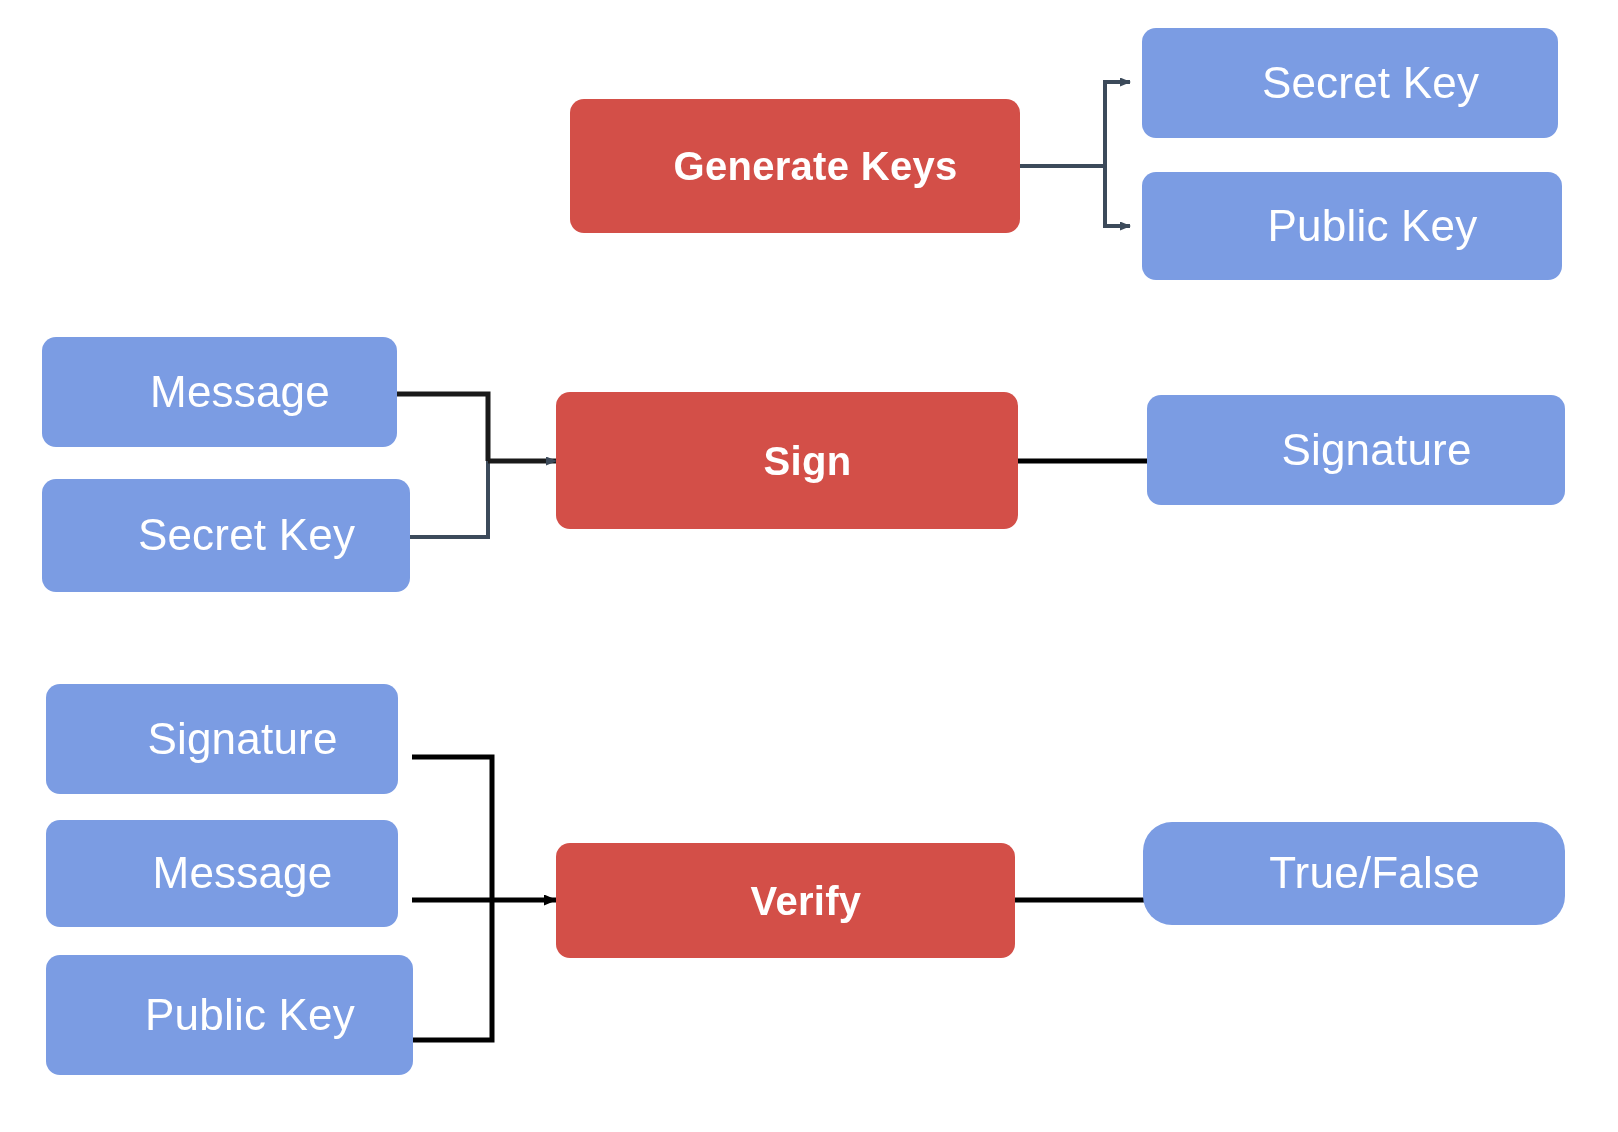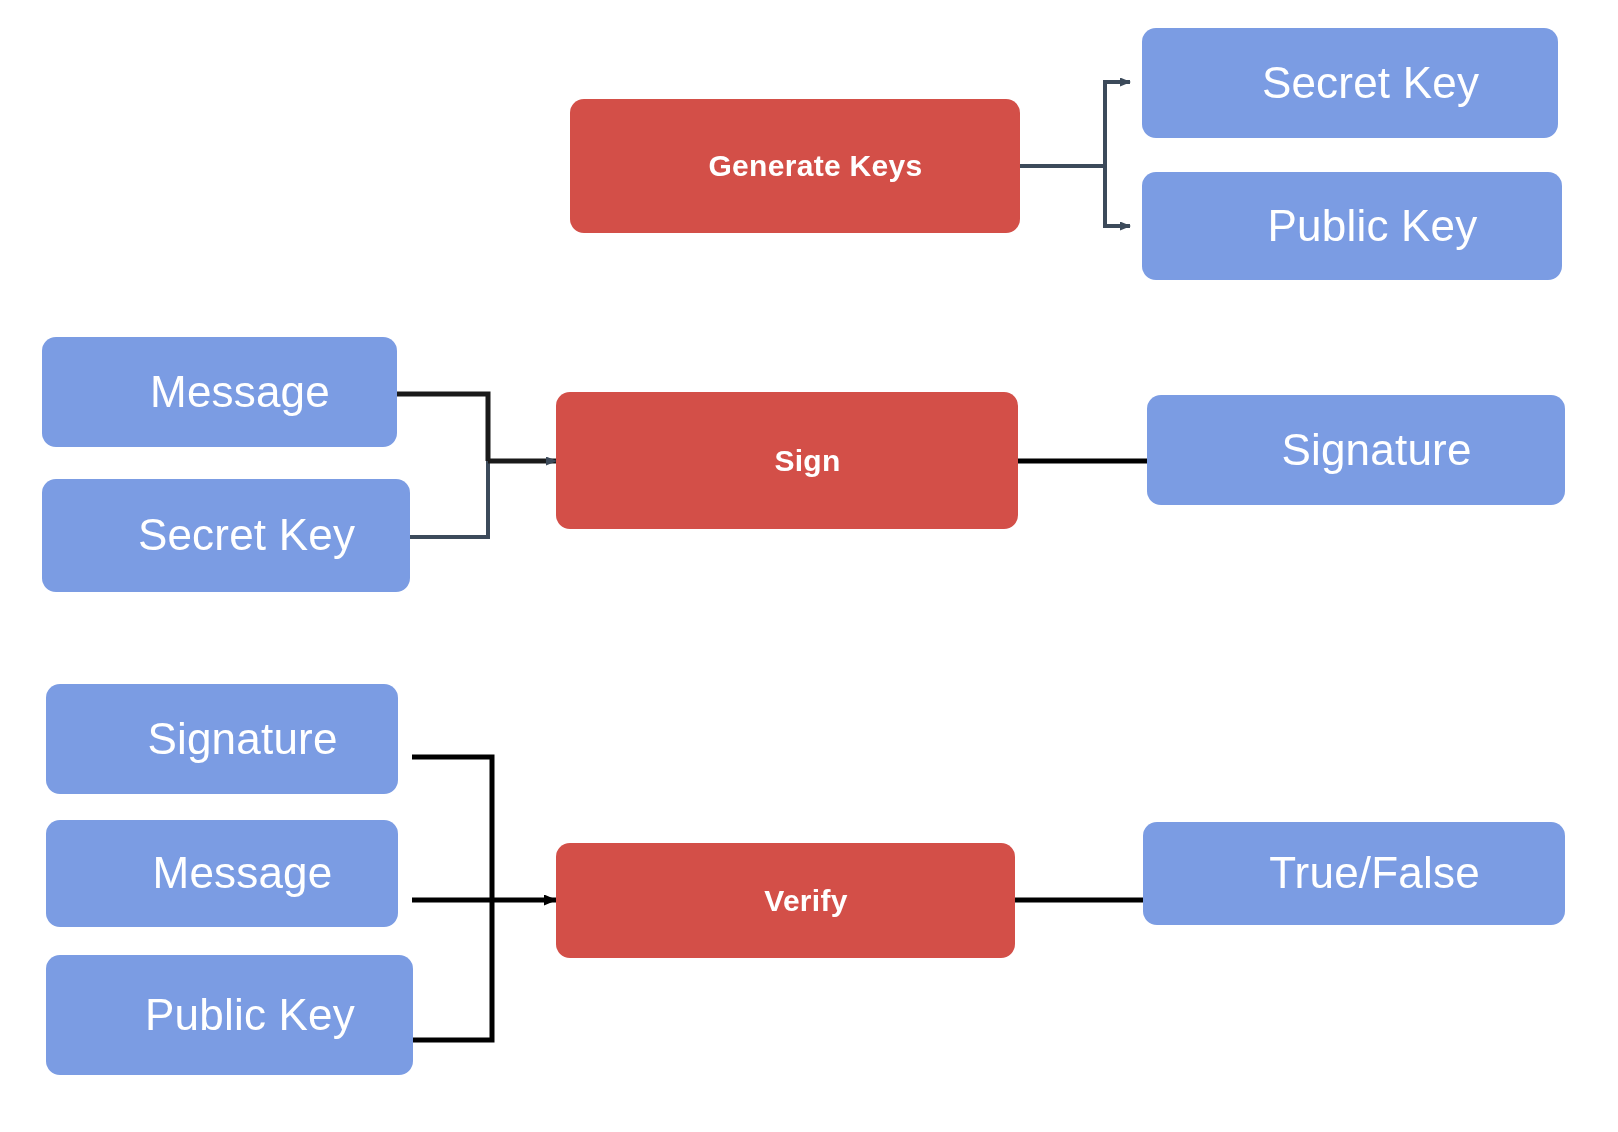--- a/index.html
+++ b/index.html
@@ -33,21 +33,21 @@
     padding-left: 41px;
   }
   .node.data-node {
     background: #7B9CE3;
     font-size: 44px;
     font-weight: 400;
     letter-spacing: 0.2px;
   }
   .node.process-node {
     background: #D34F48;
-    font-size: 30px;
+    font-size: 40px;
     font-weight: 700;
     letter-spacing: 0.3px;
   }
   svg#connectors {
     position: absolute;
     left: 0;
     top: 0;
     width: 1618px;
     height: 1132px;
     pointer-events: none;
@@ -132,17 +132,17 @@
   </div>
 
   <div class="node data-node" style="left:46px; top:955px; width:367px; height:120px;">
     <span>Public Key</span>
   </div>
 
   <div class="node process-node" style="left:556px; top:843px; width:459px; height:115px;">
     <span>Verify</span>
   </div>
 
-  <div class="node data-node" style="left:1143px; top:822px; width:422px; height:103px;">
+  <div class="node data-node" style="left:1143px; top:822px; width:422px; height:103px;border-radius:29px;">
     <span>True/False</span>
   </div>
 
 </div>
 
 </body></html>

